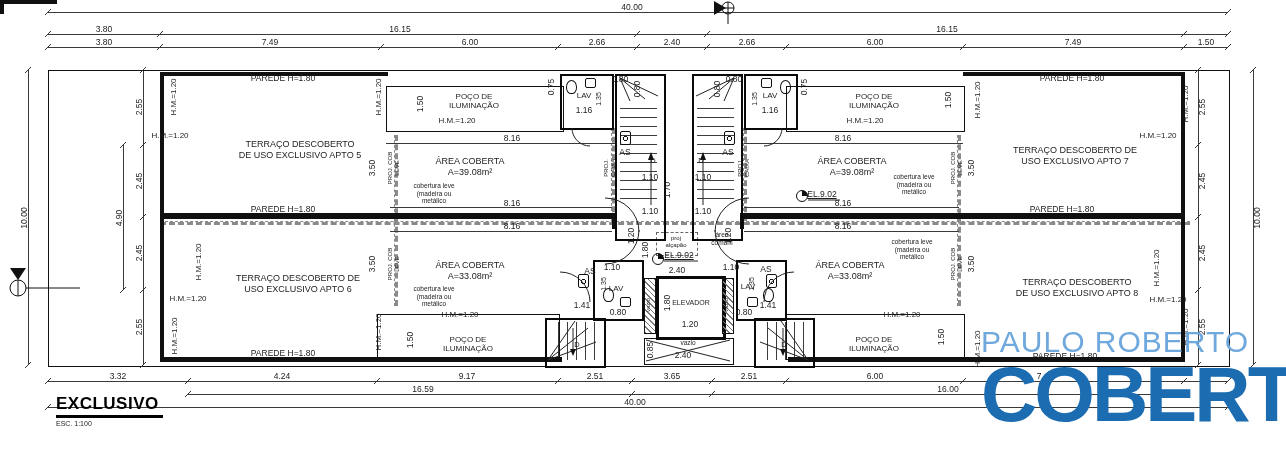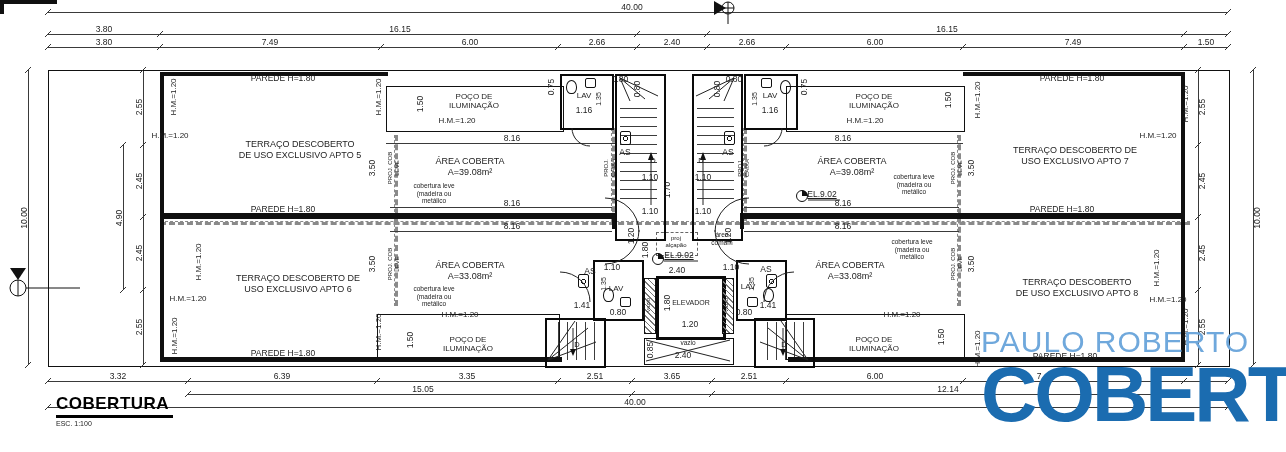--- a/index.html
+++ b/index.html
@@ -221,29 +221,29 @@
       <span class="lbl" style="left: 104px; top: 42px;">3.80</span>
       <span class="lbl" style="left: 270px; top: 42px;">7.49</span>
       <span class="lbl" style="left: 470px; top: 42px;">6.00</span>
       <span class="lbl" style="left: 597px; top: 42px;">2.66</span>
       <span class="lbl" style="left: 672px; top: 42px;">2.40</span>
       <span class="lbl" style="left: 747px; top: 42px;">2.66</span>
       <span class="lbl" style="left: 875px; top: 42px;">6.00</span>
       <span class="lbl" style="left: 1073px; top: 42px;">7.49</span>
       <span class="lbl" style="left: 1206px; top: 42px;">1.50</span>
       <span class="lbl" style="left: 118px; top: 376px;">3.32</span>
-      <span class="lbl" style="left: 282px; top: 376px;">6.39</span>
-      <span class="lbl" style="left: 467px; top: 376px;">3.35</span>
+      <span class="lbl" style="left: 282px; top: 376px;">4.24</span>
+      <span class="lbl" style="left: 467px; top: 376px;">9.17</span>
       <span class="lbl" style="left: 595px; top: 376px;">2.51</span>
       <span class="lbl" style="left: 672px; top: 376px;">3.65</span>
       <span class="lbl" style="left: 749px; top: 376px;">2.51</span>
       <span class="lbl" style="left: 875px; top: 376px;">6.00</span>
       <span class="lbl" style="left: 1045px; top: 376px;">7.49</span>
-      <span class="lbl" style="left: 423px; top: 389px;">15.05</span>
-      <span class="lbl" style="left: 948px; top: 389px;">12.14</span>
+      <span class="lbl" style="left: 423px; top: 389px;">16.59</span>
+      <span class="lbl" style="left: 948px; top: 389px;">16.00</span>
       <span class="lbl" style="left: 635px; top: 402px;">40.00</span>
       <span class="lbl rot" style="left: 24px; top: 218px;">10.00</span>
       <span class="lbl rot" style="left: 139px; top: 107px;">2.55</span>
       <span class="lbl rot" style="left: 139px; top: 181px;">2.45</span>
       <span class="lbl rot" style="left: 139px; top: 253px;">2.45</span>
       <span class="lbl rot" style="left: 139px; top: 327px;">2.55</span>
       <span class="lbl rot" style="left: 119px; top: 218px;">4.90</span>
       <span class="lbl rot" style="left: 1257px; top: 218px;">10.00</span>
       <span class="lbl rot" style="left: 1202px; top: 107px;">2.55</span>
       <span class="lbl rot" style="left: 1202px; top: 181px;">2.45</span>
@@ -383,21 +383,21 @@
       <span class="lbl" style="left: 683px; top: 355px;">2.40</span>
       <span class="lbl rot" style="left: 650px; top: 350px;">0.85</span>
       <span class="lbl" style="left: 582px; top: 305px;">1.41</span>
       <span class="lbl" style="left: 768px; top: 305px;">1.41</span>
       <span class="lbl rot" style="left: 420px; top: 104px;">1.50</span>
       <span class="lbl rot" style="left: 948px; top: 100px;">1.50</span>
       <span class="lbl rot" style="left: 410px; top: 340px;">1.50</span>
       <span class="lbl rot" style="left: 941px; top: 337px;">1.50</span>
     </div>
 
-  <div class="title">COBERTURA</div>
+  <div class="title">EXCLUSIVO</div>
   <div class="scale">ESC. 1:100</div>
 
   <div class="logo">
     <div class="logo1" style="color: rgb(111, 168, 220);">PAULO ROBERTO</div>
     <div class="logo2" style="color: rgb(27, 108, 176);">COBERTA</div>
   </div>
 
 </div>
 
 </body></html>

